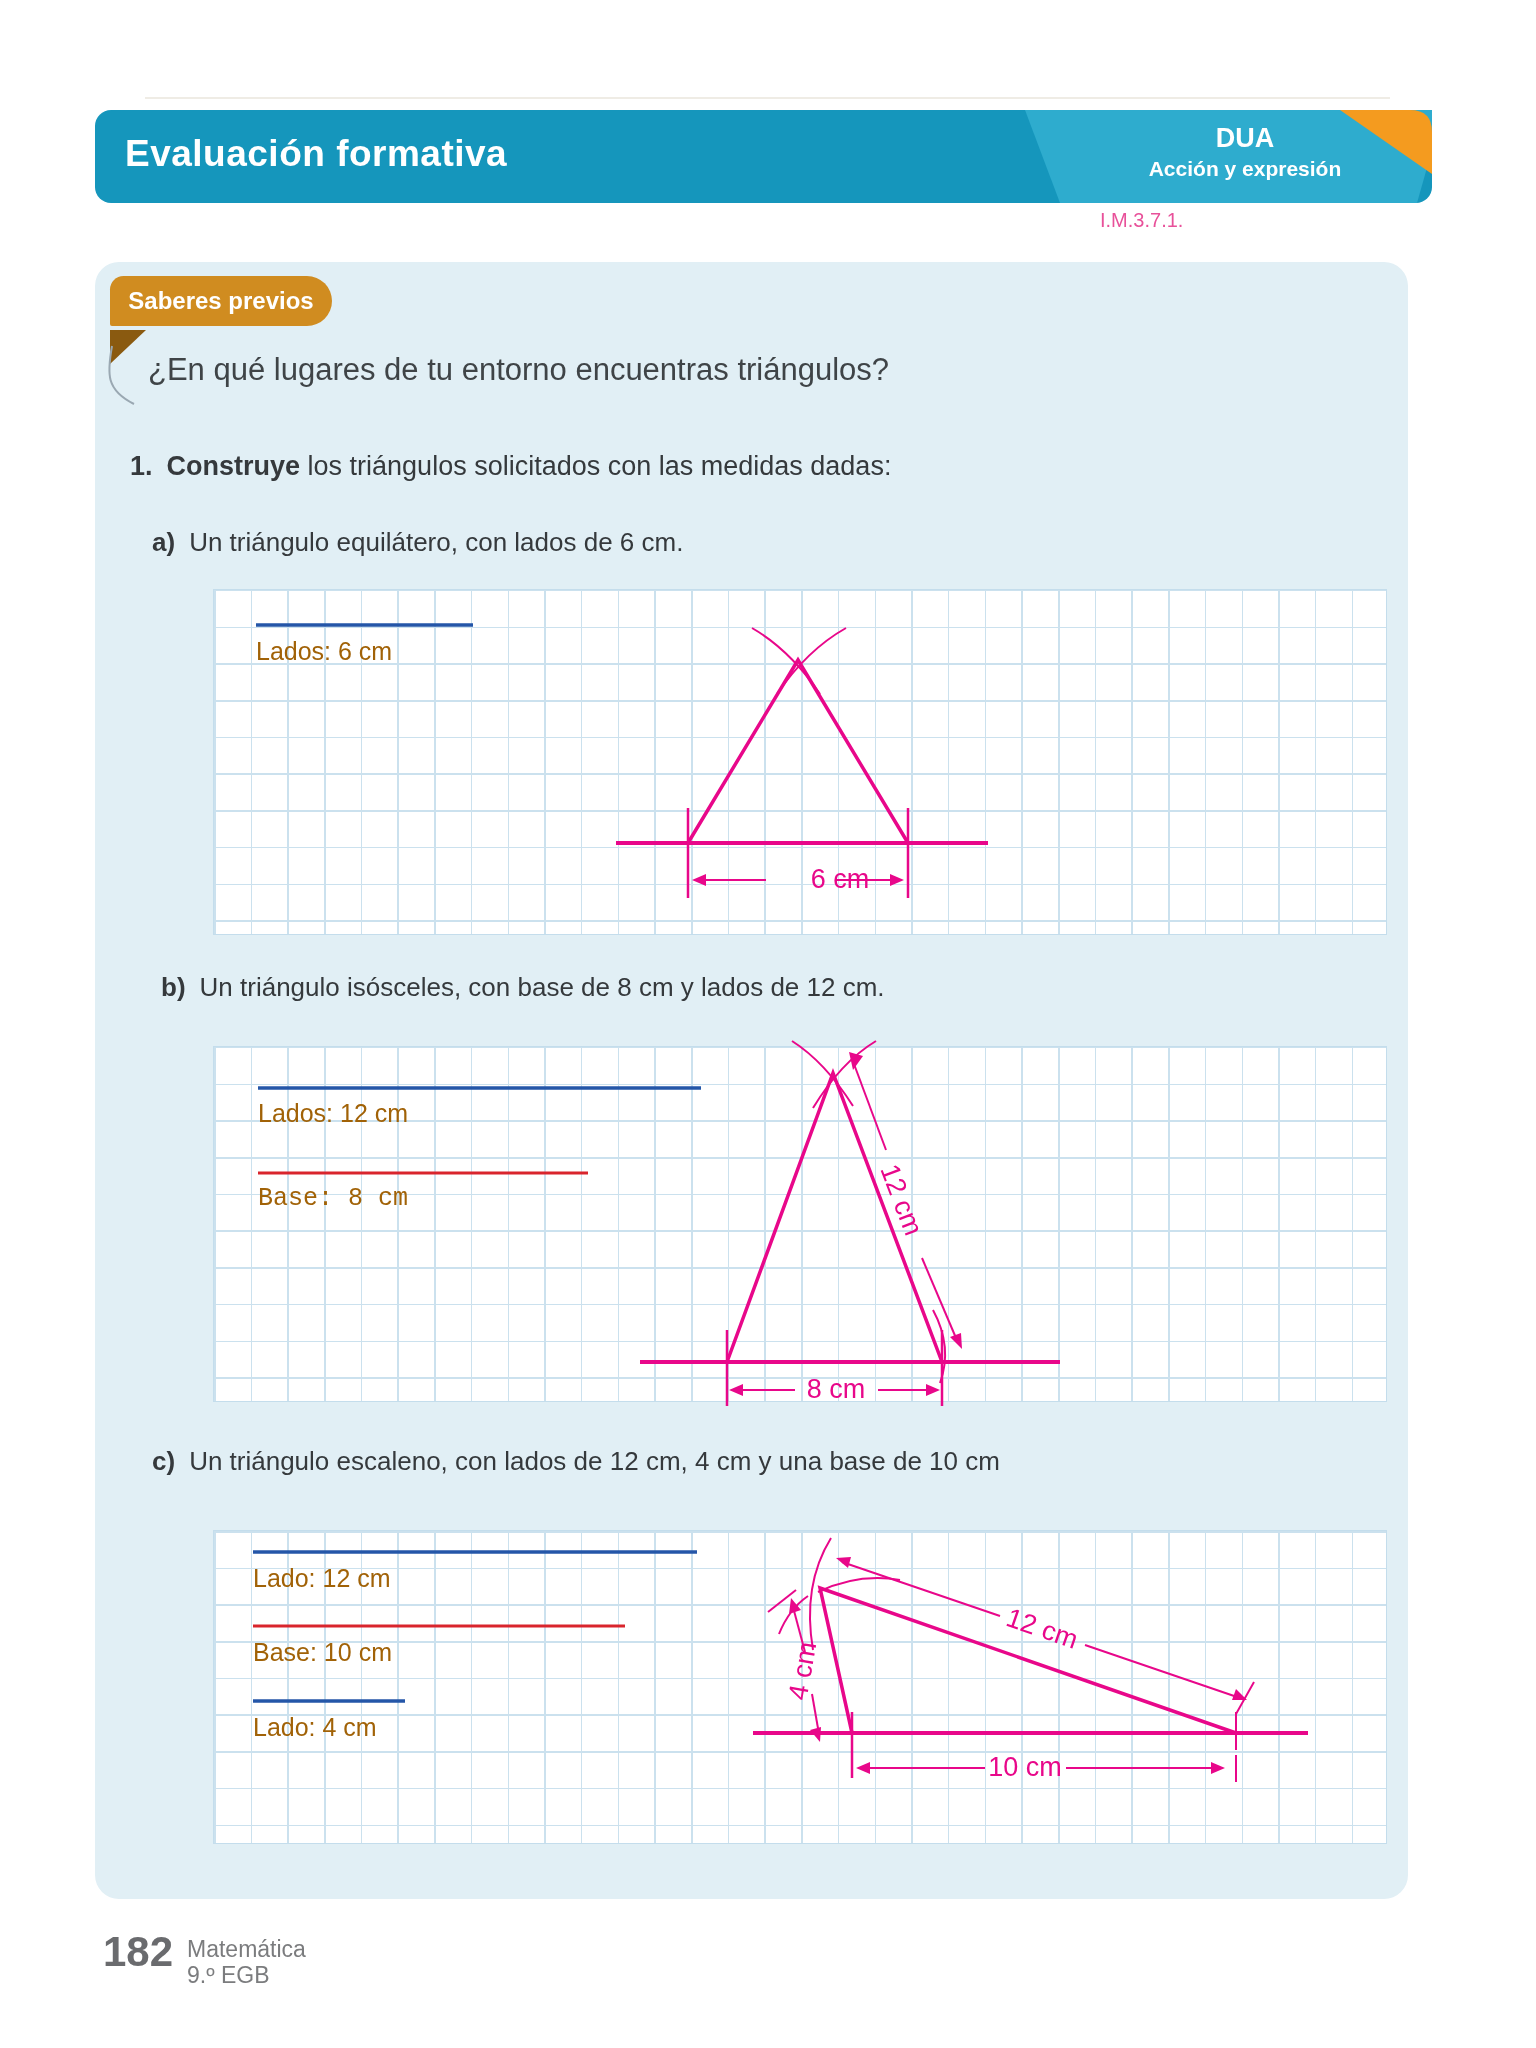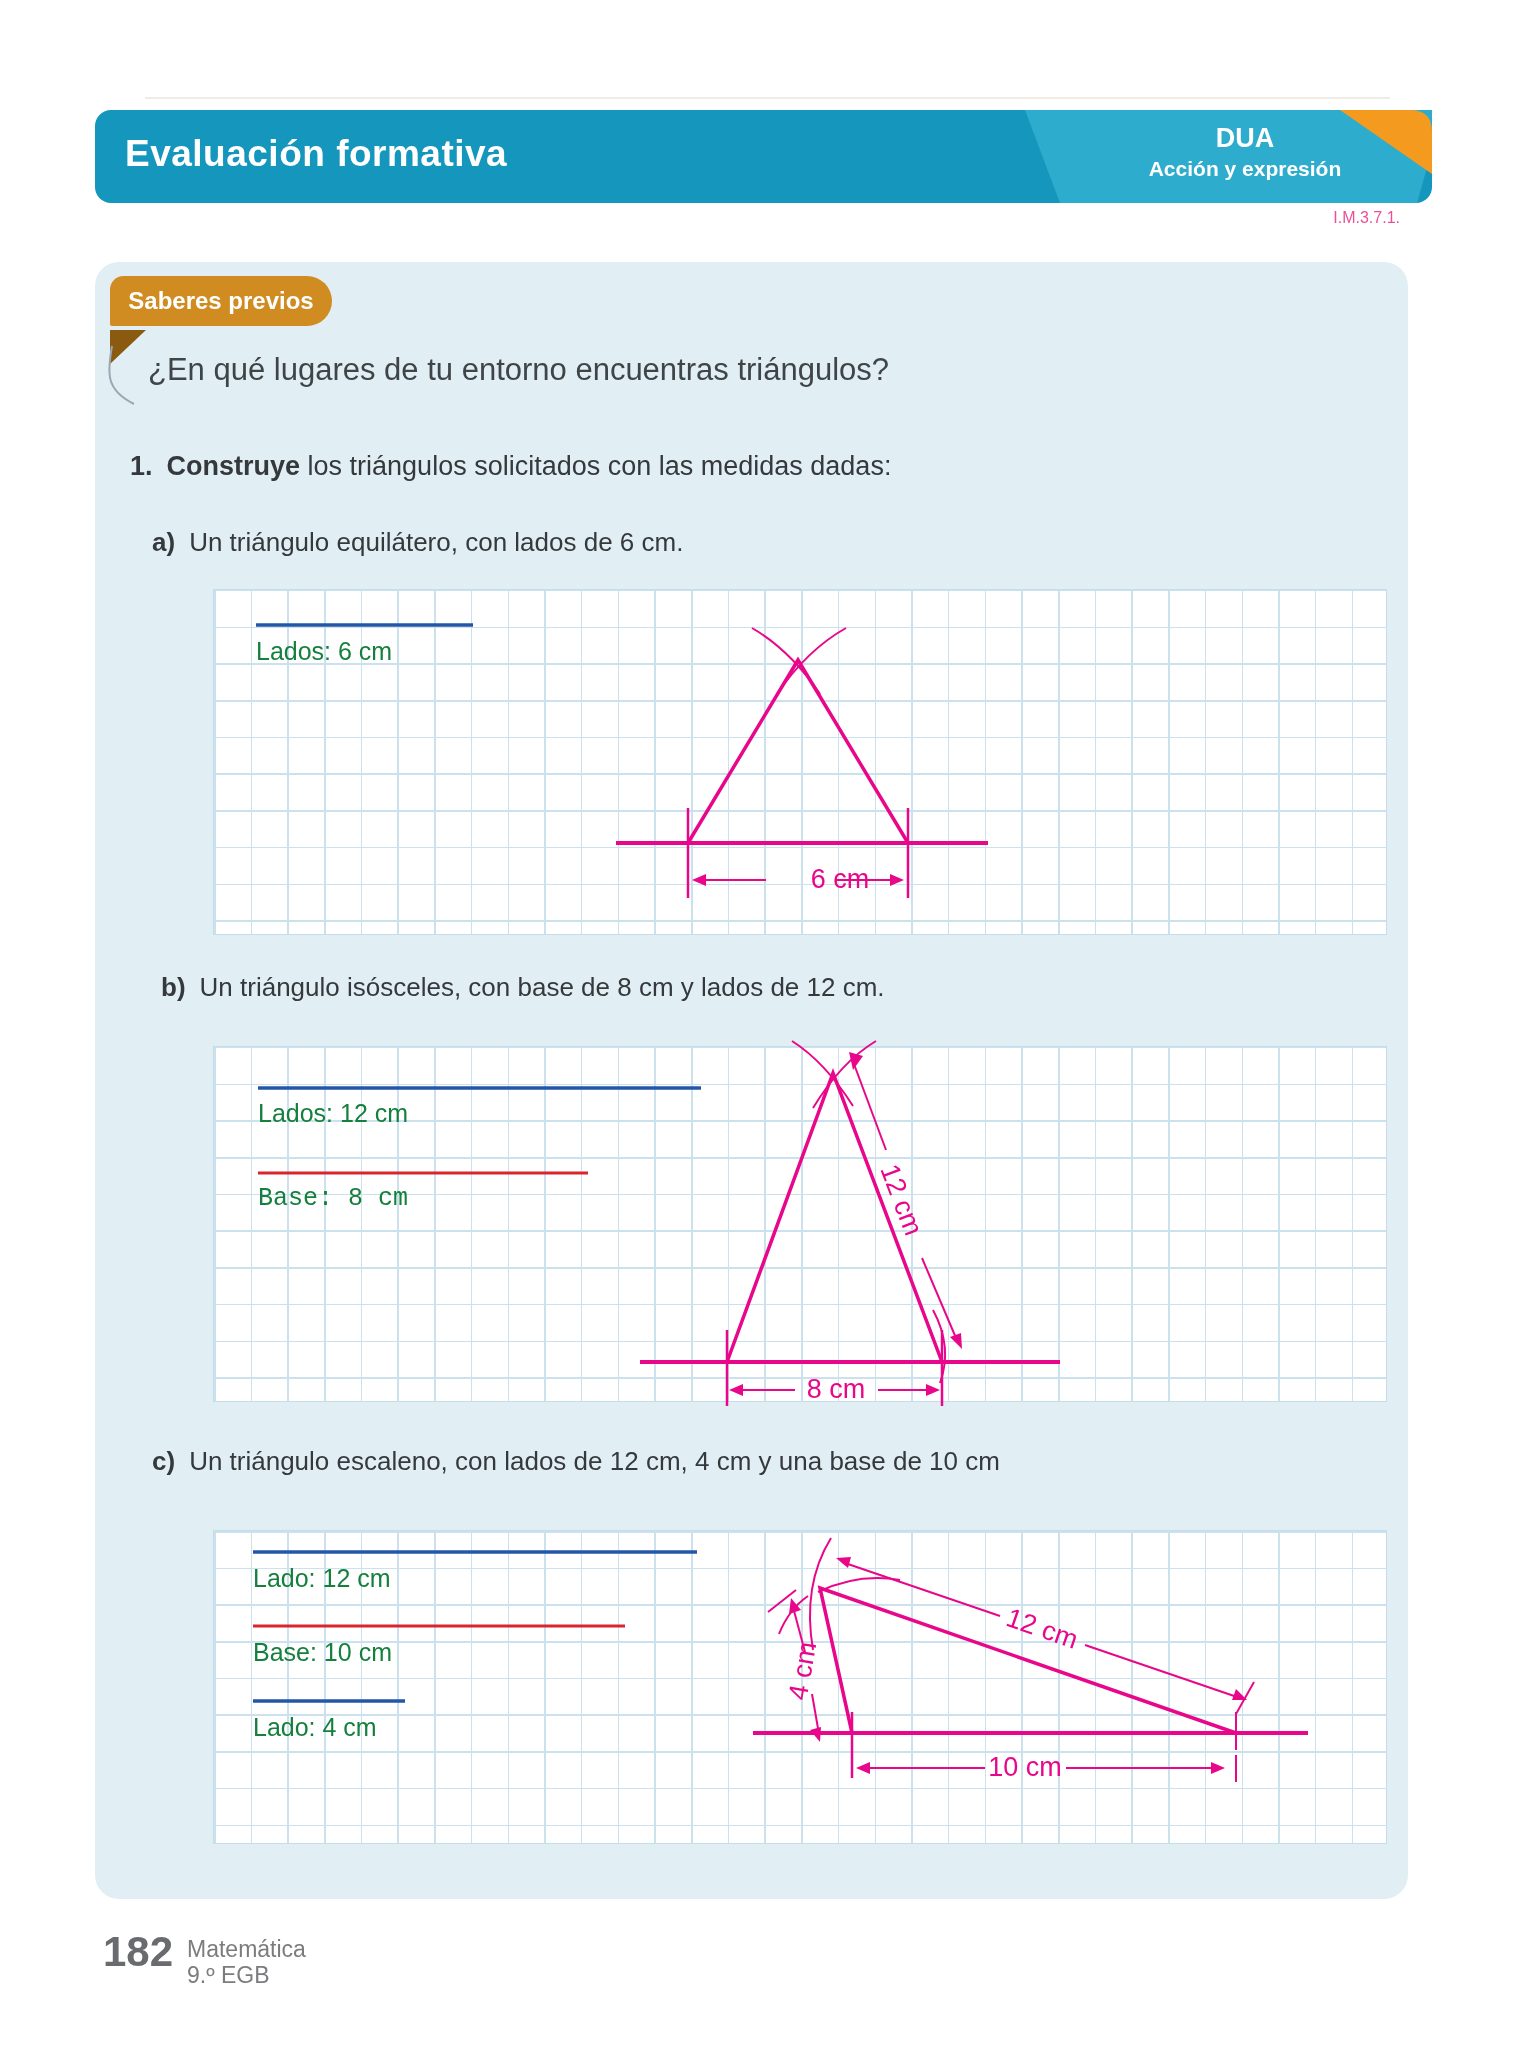--- a/index.html
+++ b/index.html
@@ -8,22 +8,22 @@
   .abs{position:absolute;}
 
   
   #top-rule{position:absolute;left:145px;top:97px;width:1245px;height:2px;background:#efece5;}
   #header-bar{position:absolute;left:95px;top:110px;width:1337px;height:93px;}
   #header-title{position:absolute;left:125px;top:123px;width:700px;color:#ffffff;
         font-size:37px;font-weight:700;letter-spacing:.5px;line-height:62px;}
   #dua-block{position:absolute;left:1125px;top:121px;width:240px;text-align:center;color:#ffffff;}
   #dua-block .l1{font-size:27px;font-weight:700;line-height:34px;}
   #dua-block .l2{font-size:21px;font-weight:700;line-height:28px;}
-  #code-label{position:absolute;left:1100px;top:209px;width:300px;text-align:right;
-        color:#e8519a;font-size:16px;}
+  #code-label{position:absolute;left:1100px;top:209px;width:300px;
+        color:#e8519a;font-size:20px;}
 
   
   #panel{position:absolute;left:95px;top:262px;width:1313px;height:1637px;
         background:#e1eff5;border-radius:24px;}
   #badge{position:absolute;left:110px;top:276px;width:222px;height:50px;background:#d08c20;
         border-radius:14px 26px 26px 2px;color:#ffffff;font-size:24px;font-weight:700;
         display:flex;align-items:center;justify-content:center;}
   #question{position:absolute;left:148px;top:352px;width:900px;color:#3f4447;font-size:31px;}
 
   .heading{position:absolute;color:#35393c;font-size:26px;white-space:nowrap;}
@@ -36,21 +36,21 @@
   
   .grid-box{position:absolute;left:213px;width:1174px;background:#ffffff;
         border:1.5px solid #c4ddec;box-sizing:border-box;
         background-image:
           repeating-linear-gradient(to right,#cbe1ee 0 1.5px,transparent 1.5px 36.7px),
           repeating-linear-gradient(to bottom,#cbe1ee 0 1.5px,transparent 1.5px 36.7px);}
   #grid-a{top:589px;height:346px;}
   #grid-b{top:1046px;height:356px;}
   #grid-c{top:1530px;height:314px;}
 
-  .sample-label{position:absolute;color:#15803d;font-size:25px;white-space:nowrap;}
+  .sample-label{position:absolute;color:#a16207;font-size:25px;white-space:nowrap;}
   .dim-label{position:absolute;color:#e8078a;font-size:27px;white-space:nowrap;
         transform:translate(-50%,-50%);}
   .rot{transform-origin:center;}
 
   #diagram-svg{position:absolute;left:0;top:0;width:1536px;height:2048px;pointer-events:none;}
 
   
   #footer-page{position:absolute;left:103px;top:1928px;color:#6a6b6e;font-size:42px;font-weight:700;}
   #footer-subject{position:absolute;left:187px;top:1936px;color:#7b7c7e;font-size:23px;}
   #footer-grade{position:absolute;left:187px;top:1962px;color:#7b7c7e;font-size:23px;}

